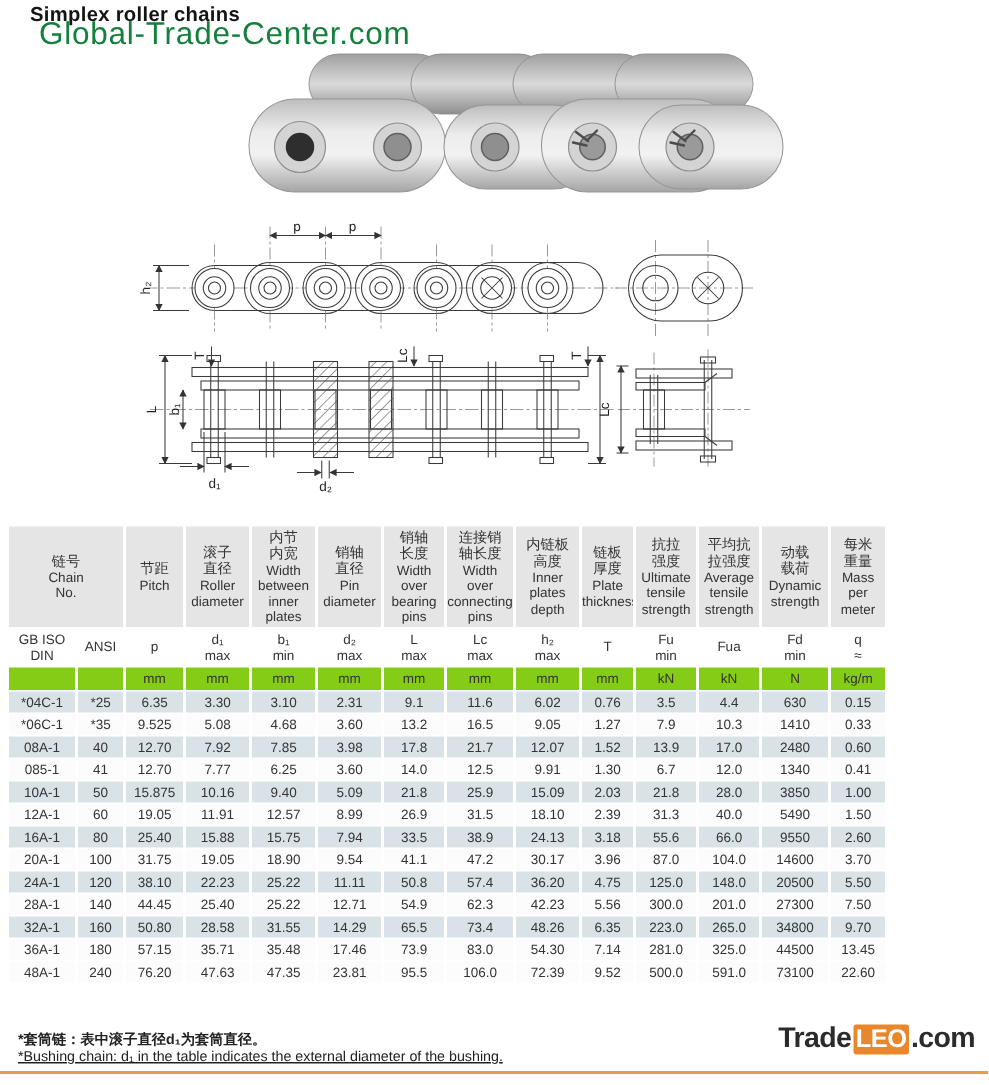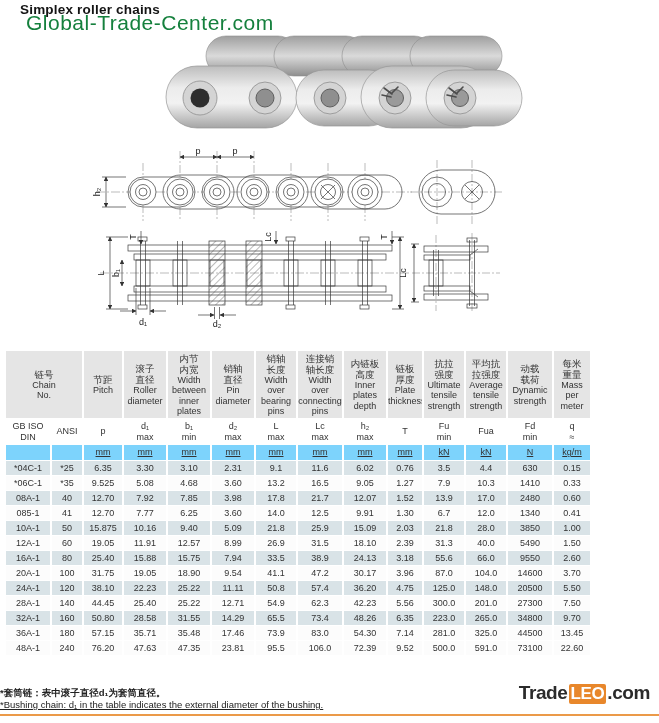--- a/index.html
+++ b/index.html
@@ -11,24 +11,24 @@
   .diagram{position:absolute;left:0;top:145px;}
   .dim-text{font-size:9px;fill:#222;}
   table.spec{position:absolute;left:4px;top:350px;border-collapse:separate;border-spacing:2px 1px;
              table-layout:fixed;width:588px;background:#fff;}
   table.spec th,table.spec td{margin:0;padding:1.5px 0;text-align:center;vertical-align:middle;
              font-weight:normal;color:#333;overflow:hidden;}
   th.h1{background:#e5e5e5;padding:3px 0 2px 0;}
   th.h1 .zh{font-size:9.5px;line-height:11px;white-space:pre-line;}
   th.h1 .en{font-size:9px;line-height:10.5px;white-space:pre-line;}
   th.sym{background:#fff;font-size:9px;line-height:11px;white-space:pre-line;padding:2px 0;}
-  th.unit{background:#7dd3fc;font-size:9px;line-height:11px;height:12px;text-decoration:underline;}
+  th.unit{background:#84cc16;font-size:9px;line-height:11px;height:12px;}
   td{background:#fcfcfc;font-size:9px;line-height:11px;}
   tr.alt td{background:#d9e3e7;}
-  .fn{position:absolute;left:0;font-size:9.5px;color:#222;}
+  .fn{position:absolute;left:12px;font-size:9.5px;color:#222;}
   .fn-zh{top:687px;font-weight:bold;}
   .fn-en{top:699px;text-decoration:underline;}
   .logo{position:absolute;right:9px;top:682px;display:flex;align-items:baseline;
         font-weight:bold;font-size:19px;color:#2b2b2b;letter-spacing:-0.4px;}
   .logo .leo{background:#e8872b;color:#fff;padding:0 2px;margin:0 1px;border-radius:2px;font-size:17px;}
   .rule{position:absolute;left:0;top:714px;width:659px;height:2px;background:#eb9a49;}
 </style>
 </head>
 <body>
 

